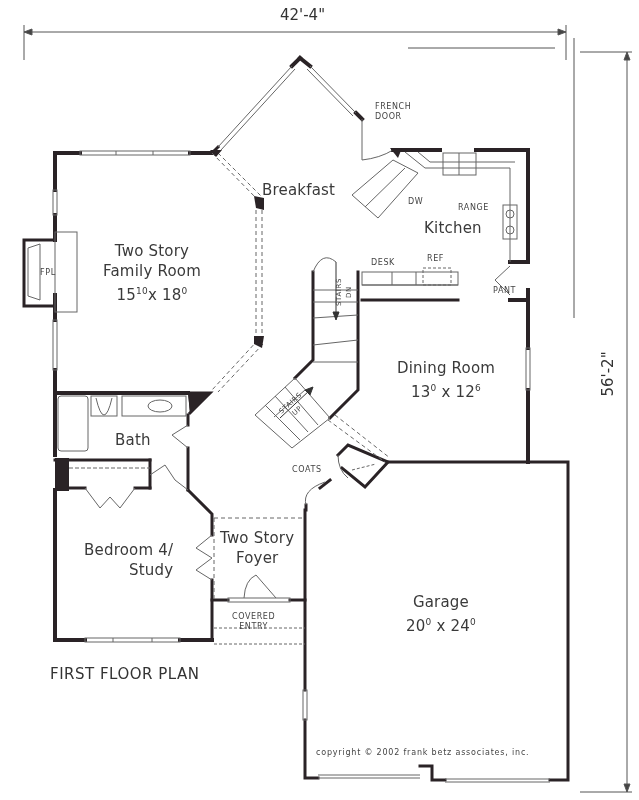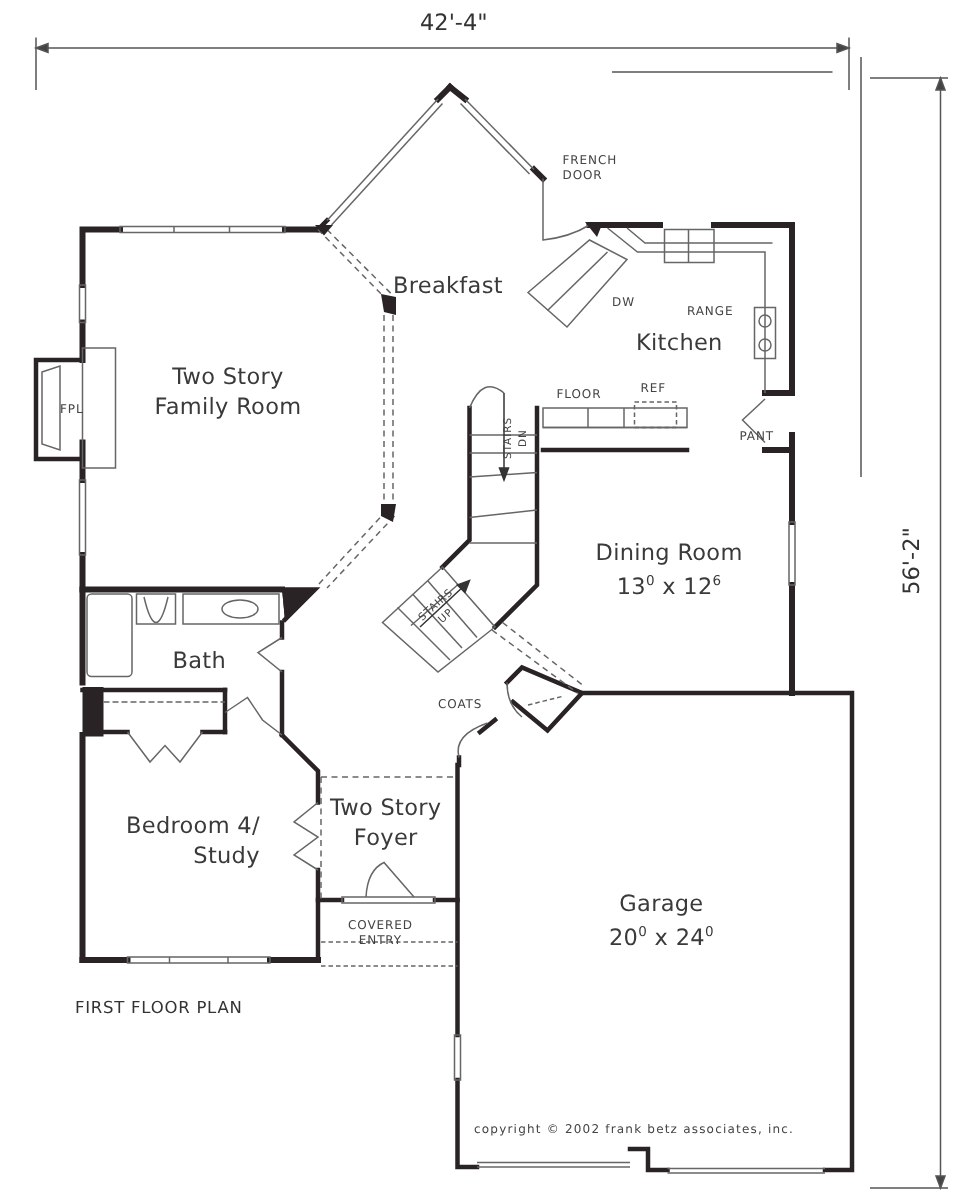--- a/index.html
+++ b/index.html
@@ -3,21 +3,21 @@
   <meta charset="utf-8">
   <style>
     html, body { margin: 0; padding: 0; background: #ffffff; }
     body { width: 639px; height: 800px; overflow: hidden; position: relative; font-family: "DejaVu Sans", sans-serif; }
     .plan { position: absolute; left: 0; top: 0; width: 639px; height: 800px; }
     .lbl { position: absolute; color: #3a3a3a; white-space: nowrap; text-align: center; }
     .room { font-size: 15px; line-height: 20px; letter-spacing: 0.2px; }
     .small { font-size: 8px; letter-spacing: 0.6px; color: #444; line-height: 10px; }
     .dim { font-size: 15px; color: #333; }
     sup { font-size: 9px; vertical-align: 6px; }
-    .plan-title { font-size: 11px; color: #333; letter-spacing: 0.5px; }
+    .plan-title { font-size: 15px; color: #333; letter-spacing: 0.5px; }
     .vert { transform: rotate(-90deg); transform-origin: center; }
     .copy { font-size: 8px; color: #444; letter-spacing: 0.8px; }
   </style>
 </head>
 <body>
 
 <svg class="plan" viewBox="0 0 639 800" xmlns="http://www.w3.org/2000/svg">
 
   <g stroke="#555" stroke-width="1" fill="none">
     <line x1="24" y1="32" x2="566" y2="32"></line>
@@ -213,27 +213,28 @@
 <div class="lbl dim vert" style="left:585px;top:365px;">56'-2"</div>
 
 <div class="lbl room" style="left:262px;top:140px;margin-top:40px;">Breakfast</div>
 <div class="lbl small" style="left:375px;top:102px;text-align:left;">
   <div>FRENCH</div>
   <div>DOOR</div>
 </div>
 <div class="lbl small" style="left:408px;top:197px;">DW</div>
 <div class="lbl small" style="left:458px;top:203px;">RANGE</div>
 <div class="lbl room" style="left:424px;top:218px;">Kitchen</div>
-<div class="lbl small" style="left:371px;top:258px;">FLOOR</div>
+<div class="lbl small" style="left:371px;top:258px;">DESK</div>
 <div class="lbl small" style="left:427px;top:254px;">REF</div>
 <div class="lbl small" style="left:493px;top:276px;margin-top:10px;">PANT</div>
 
 <div class="lbl room" style="left:103px;top:241px;">
   <div>Two Story</div>
   <div>Family Room</div>
+  <div><span>15</span><sup>10</sup>x <span>18</span><sup>0</sup></div>
 </div>
 <div class="lbl small" style="left:40px;top:268px;">FPL</div>
 
 <div class="lbl small vert" style="left:330px;top:282px;font-size:7px;">
   <div>STAIRS</div>
   <div>DN</div>
 </div>
 <div class="lbl small" style="left:280px;top:397px;font-size:7px;transform:rotate(-42deg);">
   <div>STAIRS</div>
   <div>UP</div>

